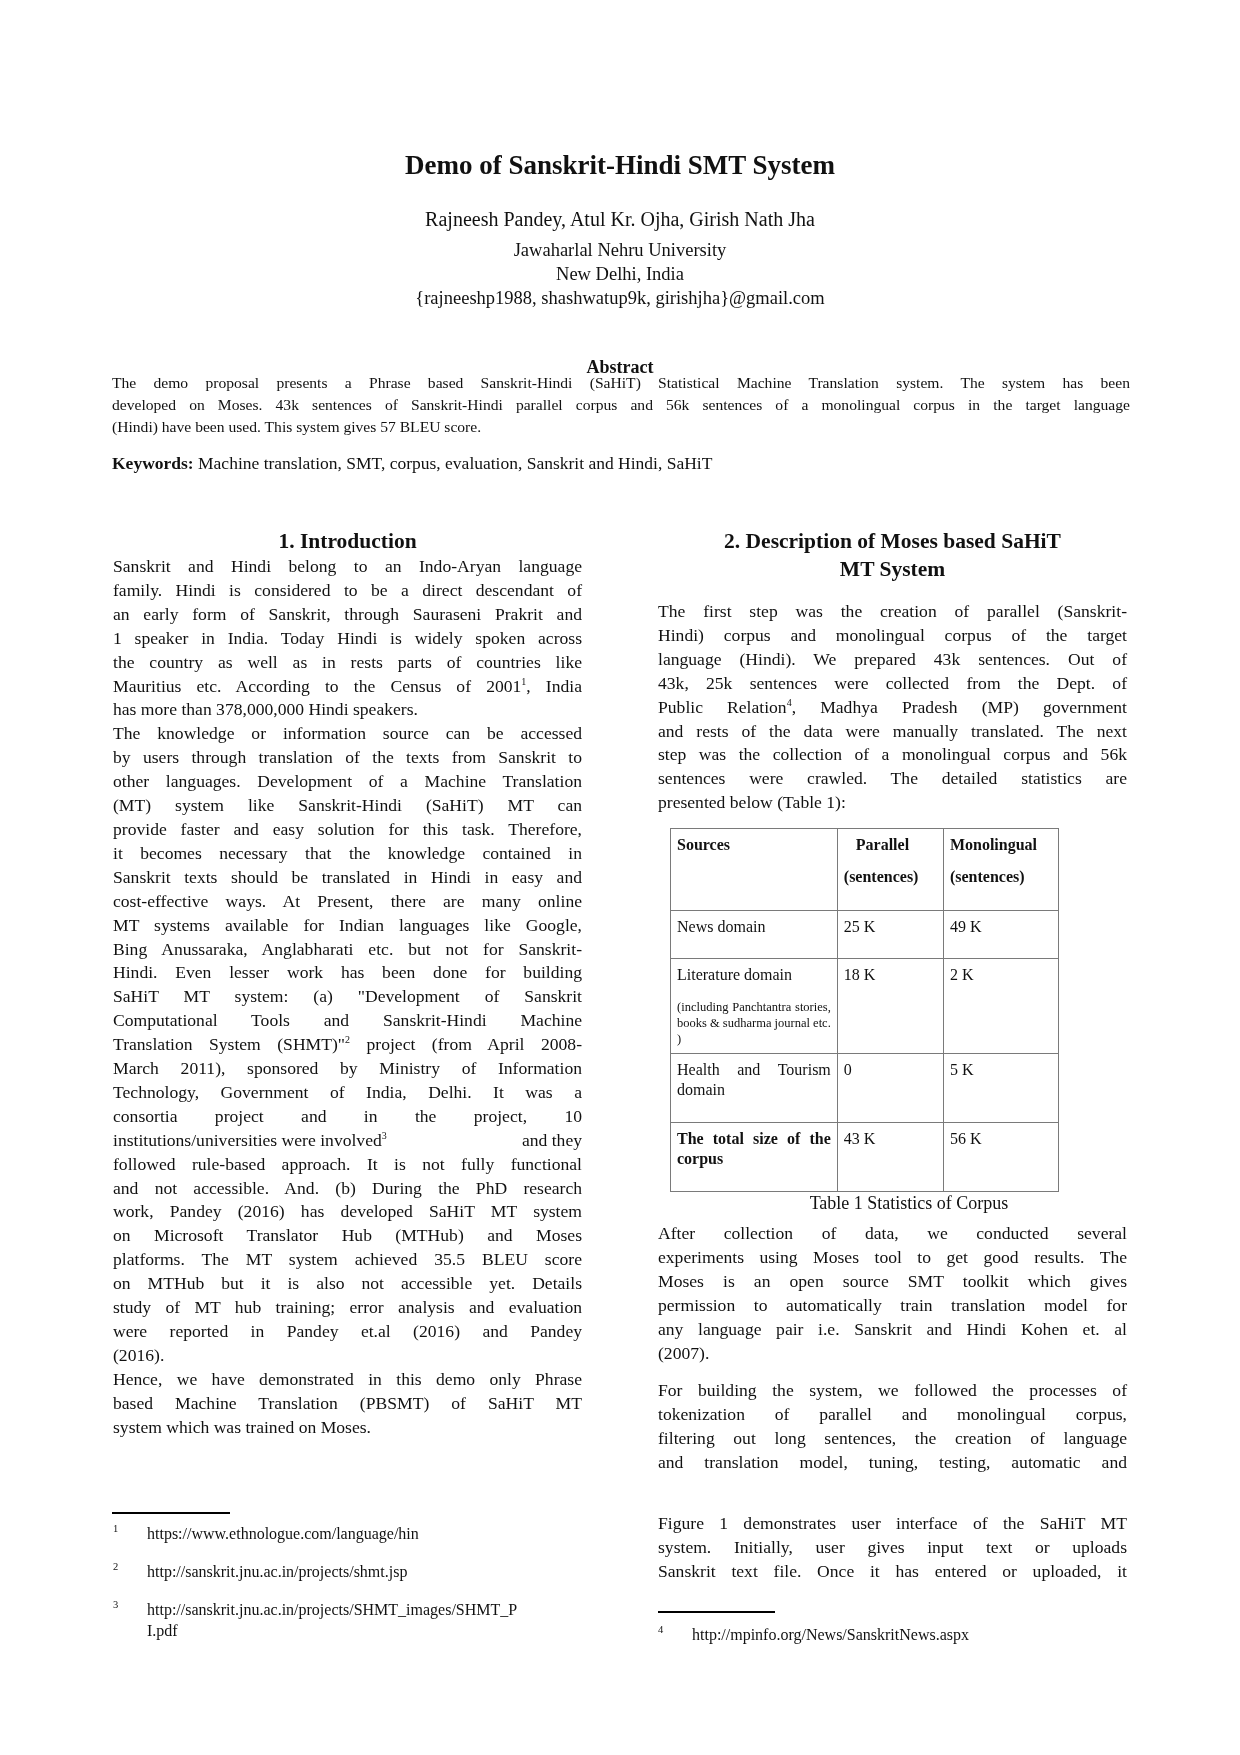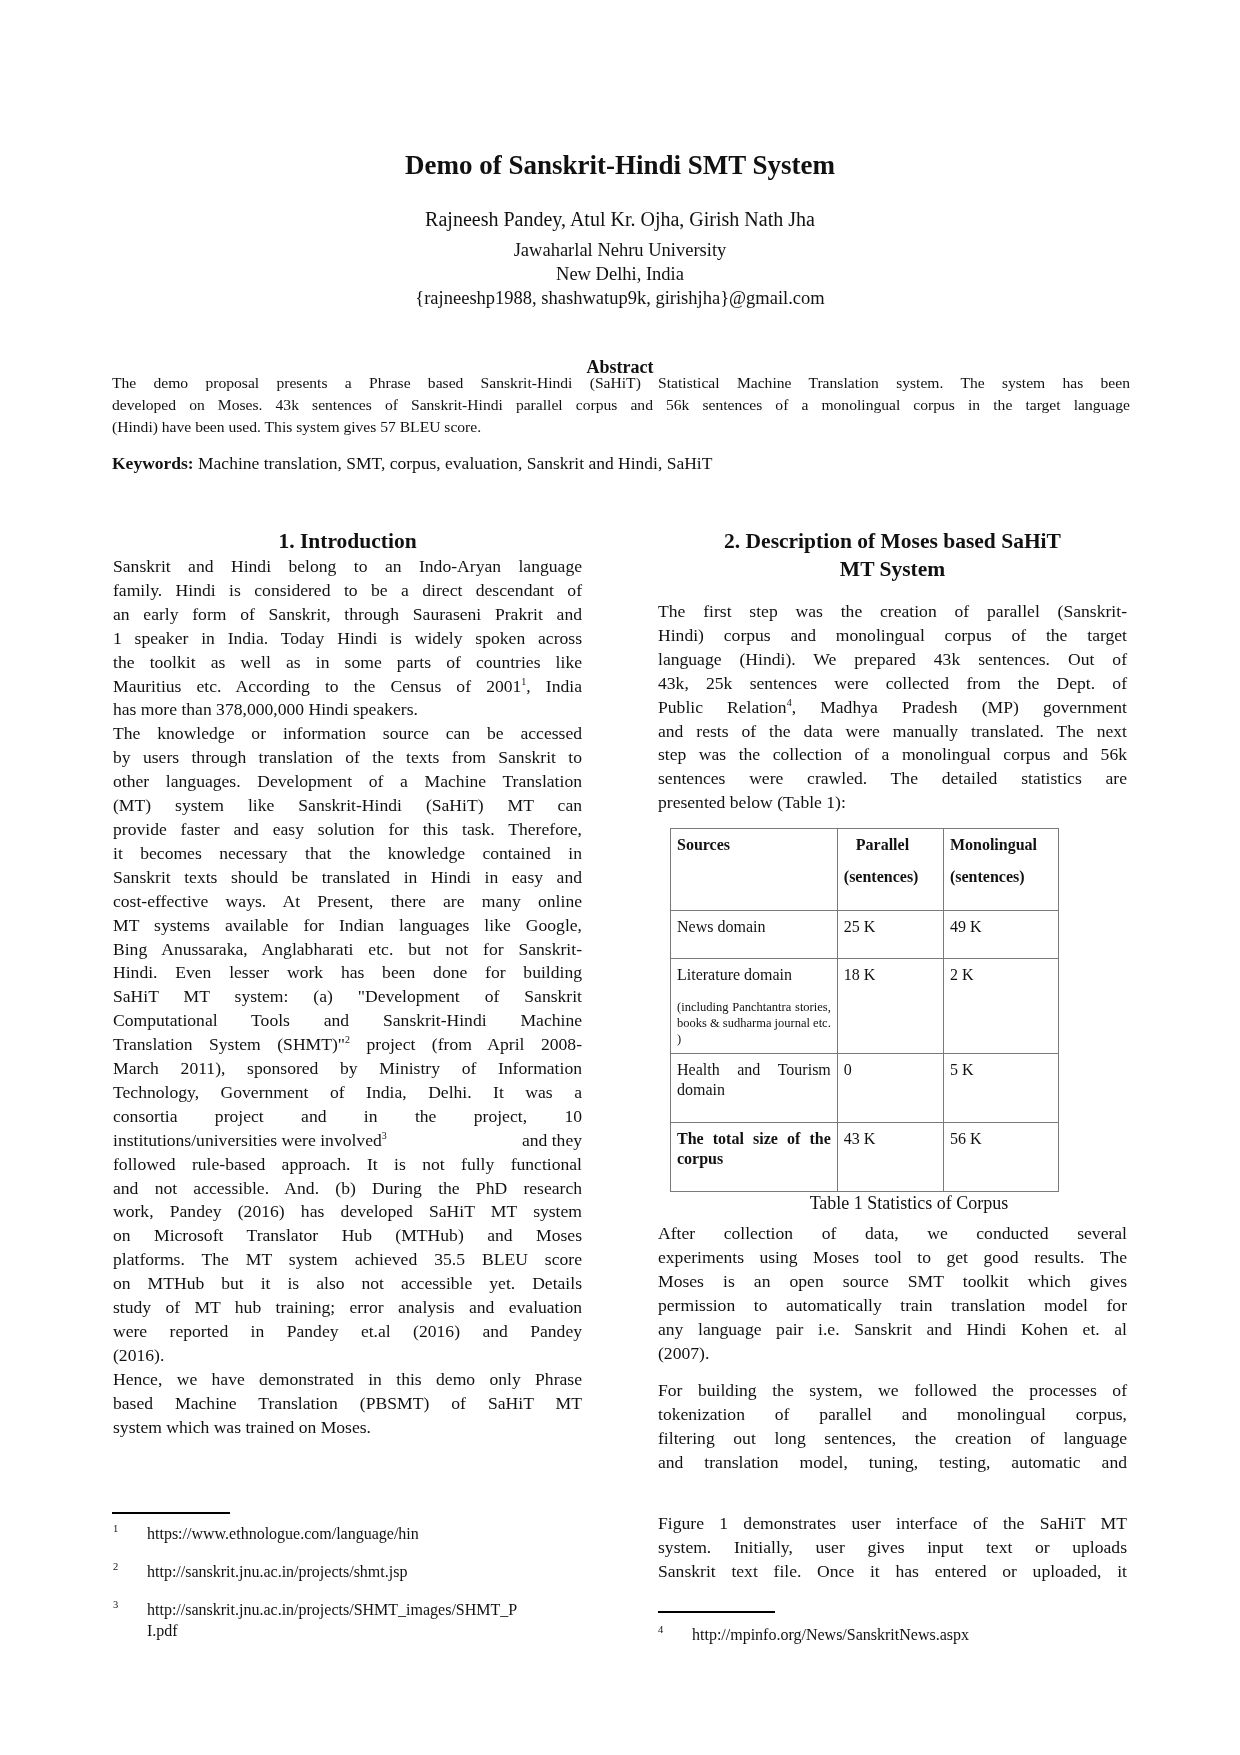--- a/index.html
+++ b/index.html
@@ -51,21 +51,21 @@
   <span>Machine translation, SMT, corpus, evaluation, Sanskrit and Hindi, SaHiT</span>
 </div>
 
 <div class="sec-h" style="left:113px;width:469px;top:527px;">1.   Introduction</div>
 
 <div class="col lc" style="top:555px;">
   <span class="line">Sanskrit and Hindi belong to an Indo-Aryan language</span>
   <span class="line">family. Hindi is considered to be a direct descendant of</span>
   <span class="line">an early form of Sanskrit, through Sauraseni Prakrit and</span>
   <span class="line">1 speaker in India. Today Hindi is widely spoken across</span>
-  <span class="line">the toolkit as well as in some parts of countries like</span>
+  <span class="line">the country as well as in rests parts of countries like</span>
   <span class="line"><span>Mauritius etc. According to the Census of 2001</span><sup>1</sup><span>, India</span></span>
   <span class="line last">has more than 378,000,000 Hindi speakers.</span>
   <span class="line">The knowledge or information source can be accessed</span>
   <span class="line">by users through translation of the texts from Sanskrit to</span>
   <span class="line">other languages. Development of a Machine Translation</span>
   <span class="line">(MT) system like Sanskrit-Hindi (SaHiT) MT can</span>
   <span class="line">provide faster and easy solution for this task. Therefore,</span>
   <span class="line">it becomes necessary that the knowledge contained in</span>
   <span class="line">Sanskrit texts should be translated in Hindi in easy and</span>
   <span class="line">cost-effective ways. At Present, there are many online</span>

